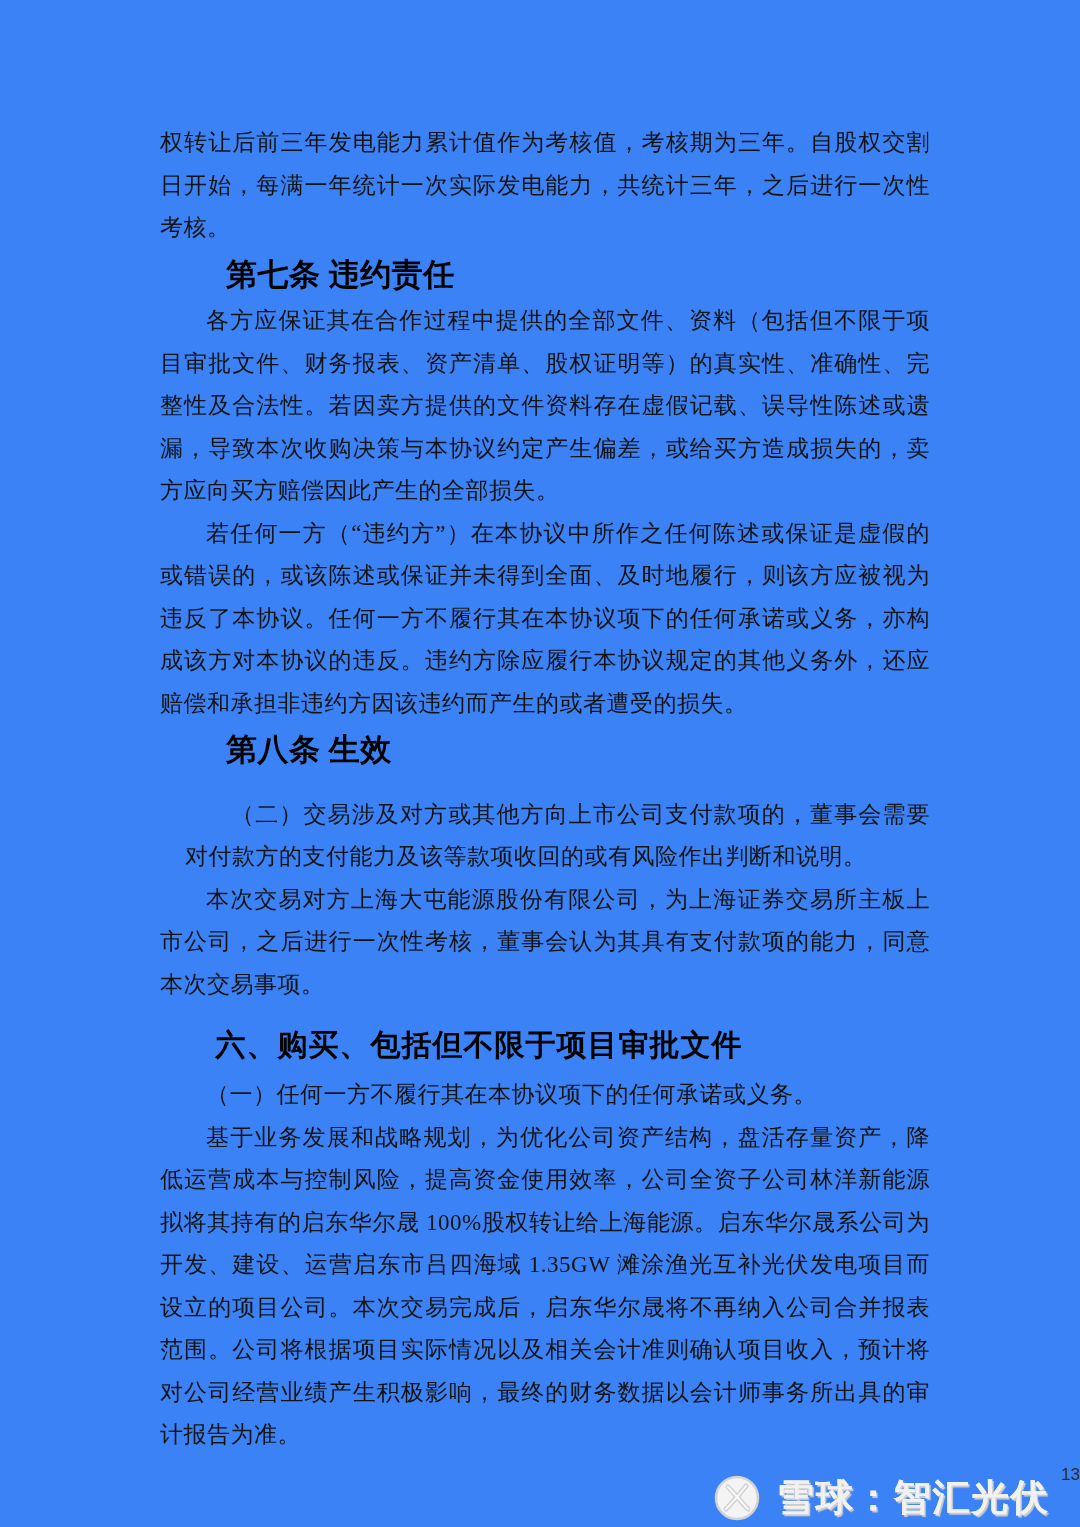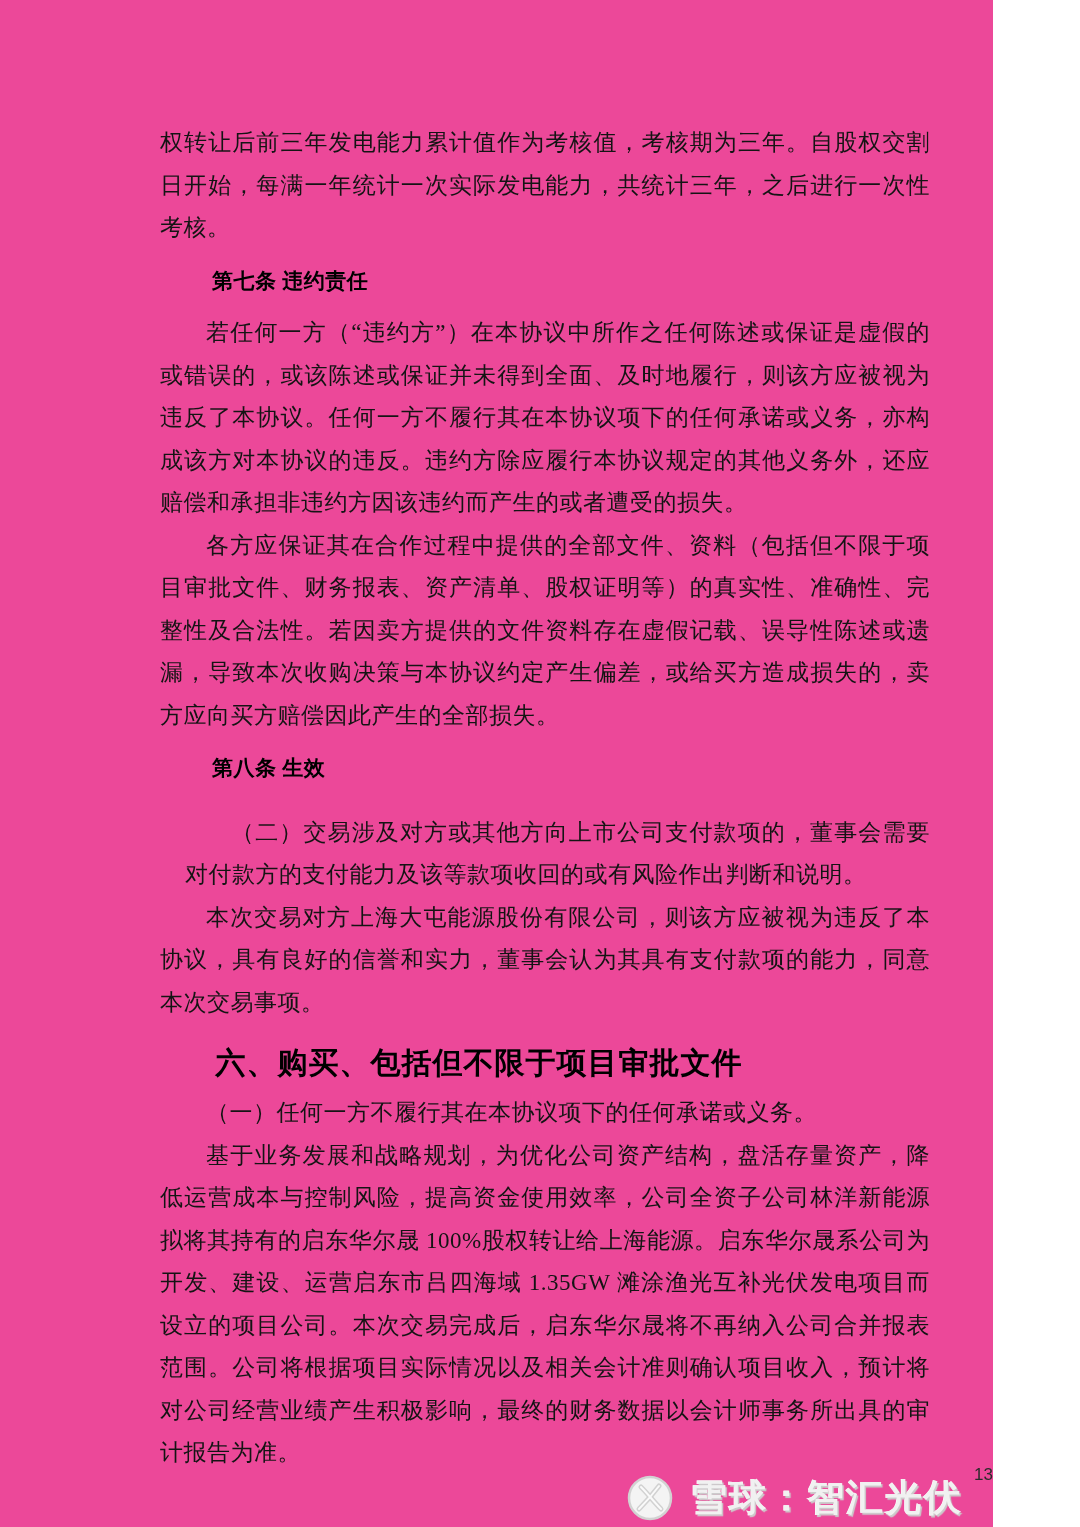--- a/index.html
+++ b/index.html
@@ -2,23 +2,23 @@
 <html><head>
 <meta charset="utf-8">
 <style>
   html, body {
     margin: 0;
     padding: 0;
     background: #ffffff;
   }
   .page {
     position: relative;
-    width: 993px;
+    width: 1080px;
     height: 1527px;
-    background: #ec4899;
+    background: #3b82f6;
     font-family: "Liberation Serif", "DejaVu Serif", serif;
     color: #141414;
     overflow: hidden;
   }
   .content {
     position: absolute;
     top: 122px;
     left: 160px;
     width: 770px;
   }
@@ -33,22 +33,22 @@
     letter-spacing: 0.5px;
   }
   .para.continuation {
     text-indent: 0;
   }
   .para.gap-before {
     margin-top: 22px;
     margin-left: 25px;
   }
   .clause-heading {
-    margin: 10px;
-    font-size: 21px;
+    margin: 4px;
+    font-size: 31px;
     line-height: 42.5px;
     font-weight: bold;
     text-indent: 2em;
     color: #000000;
     letter-spacing: 0.5px;
   }
   .section-heading {
     margin: 14px 0 4px 0;
     font-size: 30px;
     line-height: 50px;
@@ -92,25 +92,25 @@
   }
 </style>
 </head>
 <body>
 
 <div class="page">
 
   <div class="content">
     <p class="para continuation">权转让后前三年发电能力累计值作为考核值，考核期为三年。自股权交割日开始，每满一年统计一次实际发电能力，共统计三年，之后进行一次性考核。</p>
     <p class="clause-heading">第七条 违约责任</p>
+    <p class="para">各方应保证其在合作过程中提供的全部文件、资料（包括但不限于项目审批文件、财务报表、资产清单、股权证明等）的真实性、准确性、完整性及合法性。若因卖方提供的文件资料存在虚假记载、误导性陈述或遗漏，导致本次收购决策与本协议约定产生偏差，或给买方造成损失的，卖方应向买方赔偿因此产生的全部损失。</p>
     <p class="para">若任何一方（“违约方”）在本协议中所作之任何陈述或保证是虚假的或错误的，或该陈述或保证并未得到全面、及时地履行，则该方应被视为违反了本协议。任何一方不履行其在本协议项下的任何承诺或义务，亦构成该方对本协议的违反。违约方除应履行本协议规定的其他义务外，还应赔偿和承担非违约方因该违约而产生的或者遭受的损失。</p>
-    <p class="para">各方应保证其在合作过程中提供的全部文件、资料（包括但不限于项目审批文件、财务报表、资产清单、股权证明等）的真实性、准确性、完整性及合法性。若因卖方提供的文件资料存在虚假记载、误导性陈述或遗漏，导致本次收购决策与本协议约定产生偏差，或给买方造成损失的，卖方应向买方赔偿因此产生的全部损失。</p>
     <p class="clause-heading">第八条 生效</p>
     <p class="para gap-before">（二）交易涉及对方或其他方向上市公司支付款项的，董事会需要对付款方的支付能力及该等款项收回的或有风险作出判断和说明。</p>
-    <p class="para">本次交易对方上海大屯能源股份有限公司，则该方应被视为违反了本协议，具有良好的信誉和实力，董事会认为其具有支付款项的能力，同意本次交易事项。</p>
+    <p class="para">本次交易对方上海大屯能源股份有限公司，为上海证券交易所主板上市公司，之后进行一次性考核，董事会认为其具有支付款项的能力，同意本次交易事项。</p>
     <p class="section-heading">六、购买、包括但不限于项目审批文件</p>
     <p class="para">（一）任何一方不履行其在本协议项下的任何承诺或义务。</p>
     <p class="para">基于业务发展和战略规划，为优化公司资产结构，盘活存量资产，降低运营成本与控制风险，提高资金使用效率，公司全资子公司林洋新能源拟将其持有的启东华尔晟 100%股权转让给上海能源。启东华尔晟系公司为开发、建设、运营启东市吕四海域 1.35GW 滩涂渔光互补光伏发电项目而设立的项目公司。本次交易完成后，启东华尔晟将不再纳入公司合并报表范围。公司将根据项目实际情况以及相关会计准则确认项目收入，预计将对公司经营业绩产生积极影响，最终的财务数据以会计师事务所出具的审计报告为准。</p>
   </div>
 
   <div class="page-number">13</div>
 
   <div class="watermark">
     <svg class="watermark-logo" viewBox="0 0 48 48" aria-hidden="true">
       <circle cx="24" cy="24" r="21" fill="#f4f4f4"></circle>

